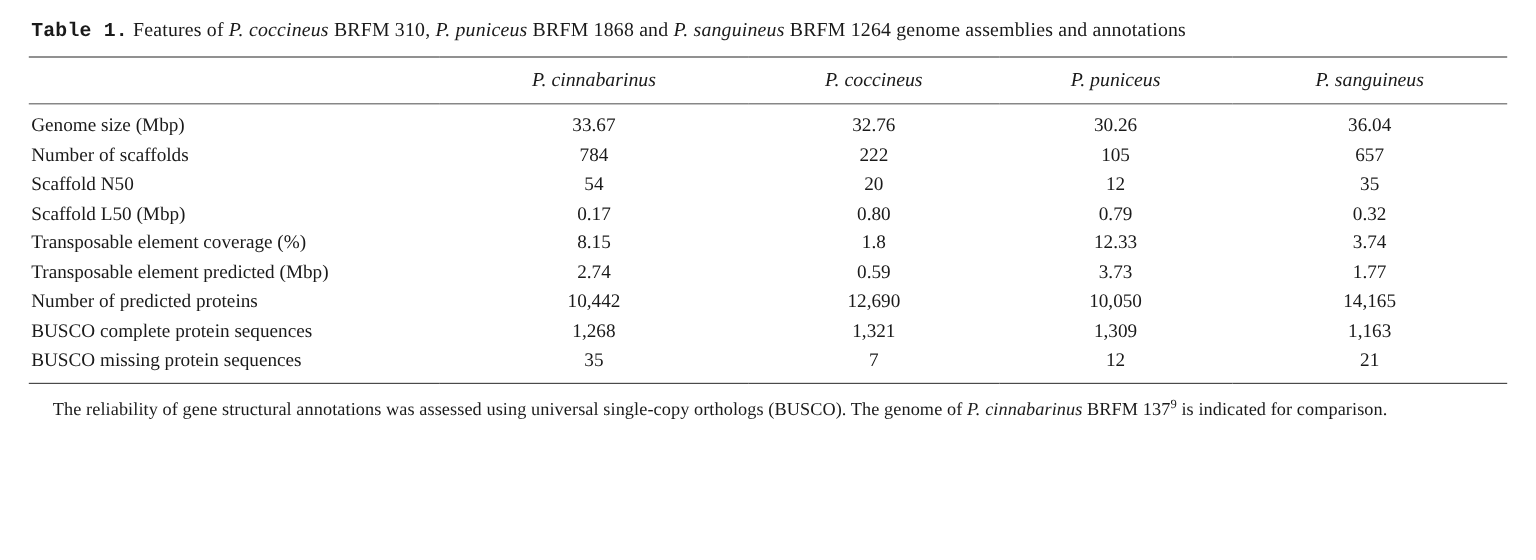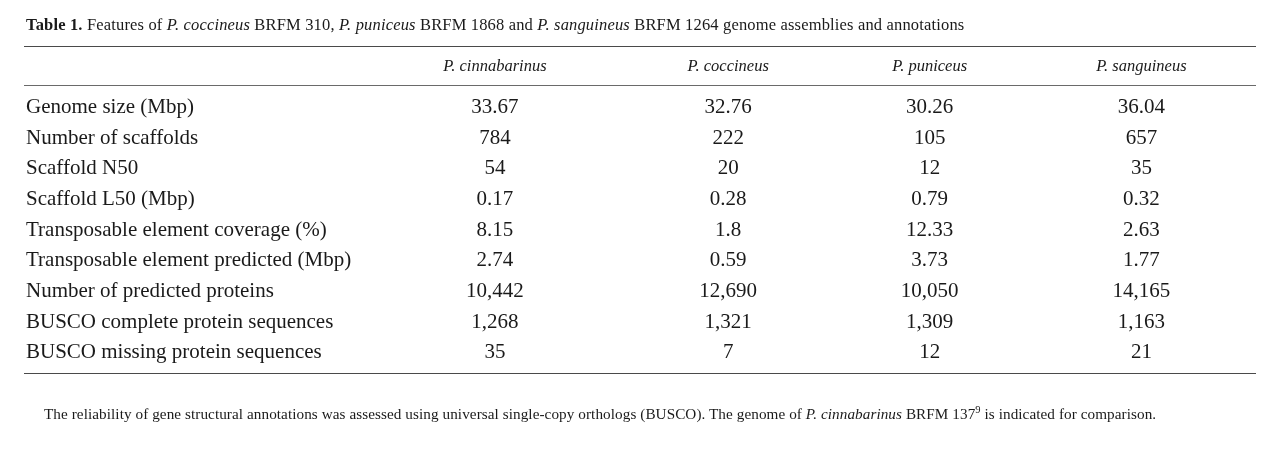--- a/index.html
+++ b/index.html
@@ -20,21 +20,21 @@
     box-sizing: border-box;
     padding: 14px 24px 0 24px;
     position: relative;
   }
   .caption {
     font-size: 16.5px;
     line-height: 1.35;
     margin: 0 0 10px 2px;
     letter-spacing: 0.01em;
   }
-  .caption .bold { font-weight: bold; }
+  .caption .bold { font-weight: bold; font-family: Liberation Mono, monospace; }
   .caption .ital { font-style: italic; }
 
   table.tbl {
     width: 100%;
     border-collapse: collapse;
     font-size: 16.5px;
   }
   table.tbl thead th {
     font-weight: normal;
     font-style: italic;
@@ -46,35 +46,35 @@
     text-align: left;
     width: 330px;
   }
   .rule-top { border-top: 1.6px solid #4a4a4a; }
   .rule-mid { border-bottom: 1.1px solid #6a6a6a; }
   .rule-bot { border-bottom: 1.6px solid #4a4a4a; }
 
   table.tbl tbody td {
     padding: 2.5px 6px;
     text-align: center;
-    font-size: 21px;
+    font-size: 16px;
     line-height: 1.22;
   }
   table.tbl tbody td.lbl {
     text-align: left;
     padding-left: 2px;
     white-space: nowrap;
   }
   tbody tr:first-child td { padding-top: 8px; }
   tbody tr:last-child td { padding-bottom: 8px; }
 
   .footnote {
     font-size: 15.2px;
     line-height: 1.4;
-    margin-top: 29px;
+    margin-top: 11px;
     padding: 0 4px 0 2px;
     text-indent: 18px;
     letter-spacing: 0.005em;
   }
   .footnote .ital { font-style: italic; }
   sup { font-size: 10.5px; vertical-align: super; line-height: 0; }
 </style>
 </head>
 <body>
 
@@ -112,30 +112,30 @@
         <tr>
           <td class="lbl">Scaffold N50</td>
           <td>54</td>
           <td>20</td>
           <td>12</td>
           <td>35</td>
         </tr>
         <tr>
           <td class="lbl">Scaffold L50 (Mbp)</td>
           <td>0.17</td>
-          <td>0.28</td>
+          <td>0.80</td>
           <td>0.79</td>
           <td>0.32</td>
         </tr>
         <tr>
           <td class="lbl">Transposable element coverage (%)</td>
           <td>8.15</td>
           <td>1.8</td>
           <td>12.33</td>
-          <td>2.63</td>
+          <td>3.74</td>
         </tr>
         <tr>
           <td class="lbl">Transposable element predicted (Mbp)</td>
           <td>2.74</td>
           <td>0.59</td>
           <td>3.73</td>
           <td>1.77</td>
         </tr>
         <tr>
           <td class="lbl">Number of predicted proteins</td>

